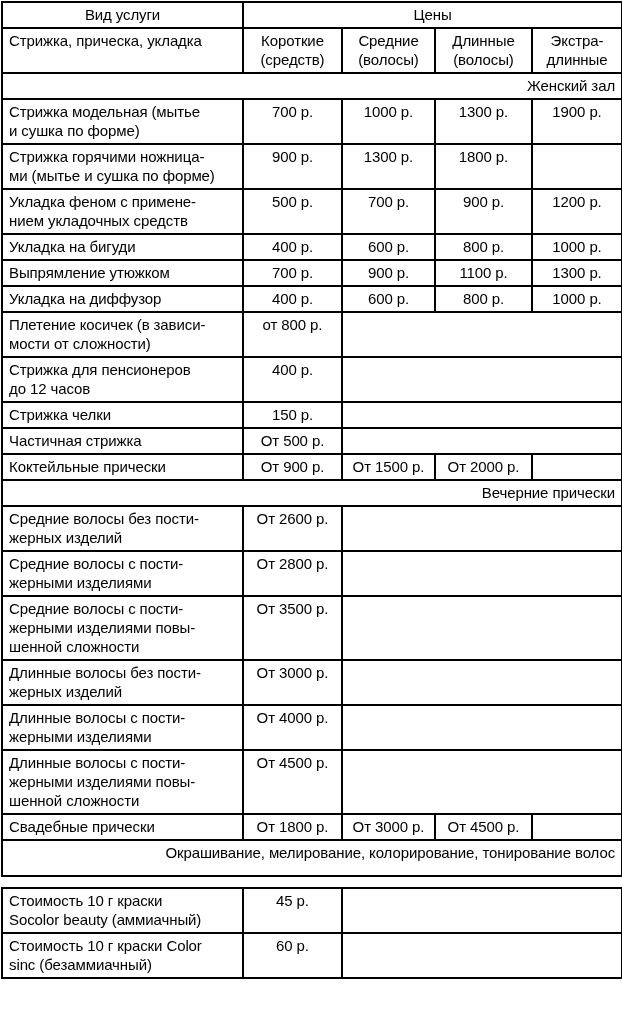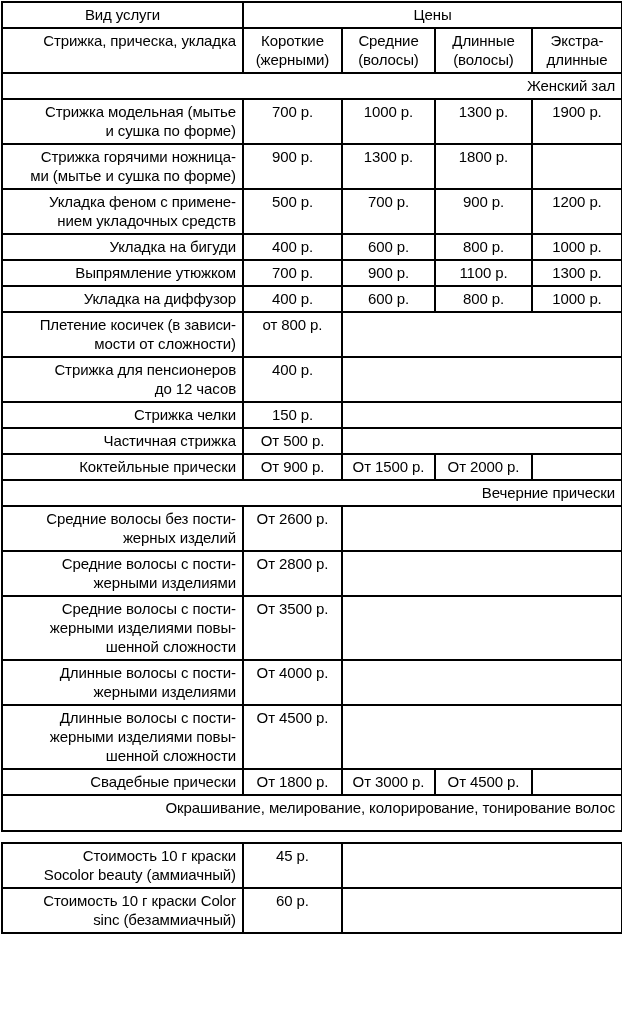--- a/index.html
+++ b/index.html
@@ -25,21 +25,21 @@
     padding: 2px 6px 3px 6px;
     font-size: 15px;
     line-height: 19px;
     letter-spacing: -0.1px;
     text-align: center;
     vertical-align: top;
     white-space: pre-line;
     overflow: hidden;
   }
   table.price-table td.left {
-    text-align: right;
+    text-align: left;
   }
   tr.header td {
     font-weight: normal;
   }
   tr.section td, tr.section-tall td {
     text-align: right;
   }
   tr.section-tall td {
     padding-bottom: 13px;
   }
@@ -61,21 +61,21 @@
       <col style="width:90px">
     </colgroup>
     <tbody>
         <tr class="header">
           <td colspan="1">Вид услуги</td>
           <td colspan="4">Цены</td>
         </tr>
         <tr class="colhead">
           <td class="left">Стрижка, прическа, укладка</td>
           <td>Короткие
-(жерными)</td>
+(средств)</td>
           <td>Средние
 (волосы)</td>
           <td>Длинные
 (волосы)</td>
           <td>Экстра-
 длинные</td>
         </tr>
         <tr class="section">
           <td colspan="5">Женский зал</td>
         </tr>
@@ -166,20 +166,26 @@
           <td class="left">Средние волосы с пости-
 жерными изделиями</td>
           <td>От 2800 р.</td>
           <td colspan="3"></td>
         </tr>
         <tr class="data">
           <td class="left">Средние волосы с пости-
 жерными изделиями повы-
 шенной сложности</td>
           <td>От 3500 р.</td>
+          <td colspan="3"></td>
+        </tr>
+        <tr class="data">
+          <td class="left">Длинные волосы без пости-
+жерных изделий</td>
+          <td>От 3000 р.</td>
           <td colspan="3"></td>
         </tr>
         <tr class="data">
           <td class="left">Длинные волосы с пости-
 жерными изделиями</td>
           <td>От 4000 р.</td>
           <td colspan="3"></td>
         </tr>
         <tr class="data">
           <td class="left">Длинные волосы с пости-

